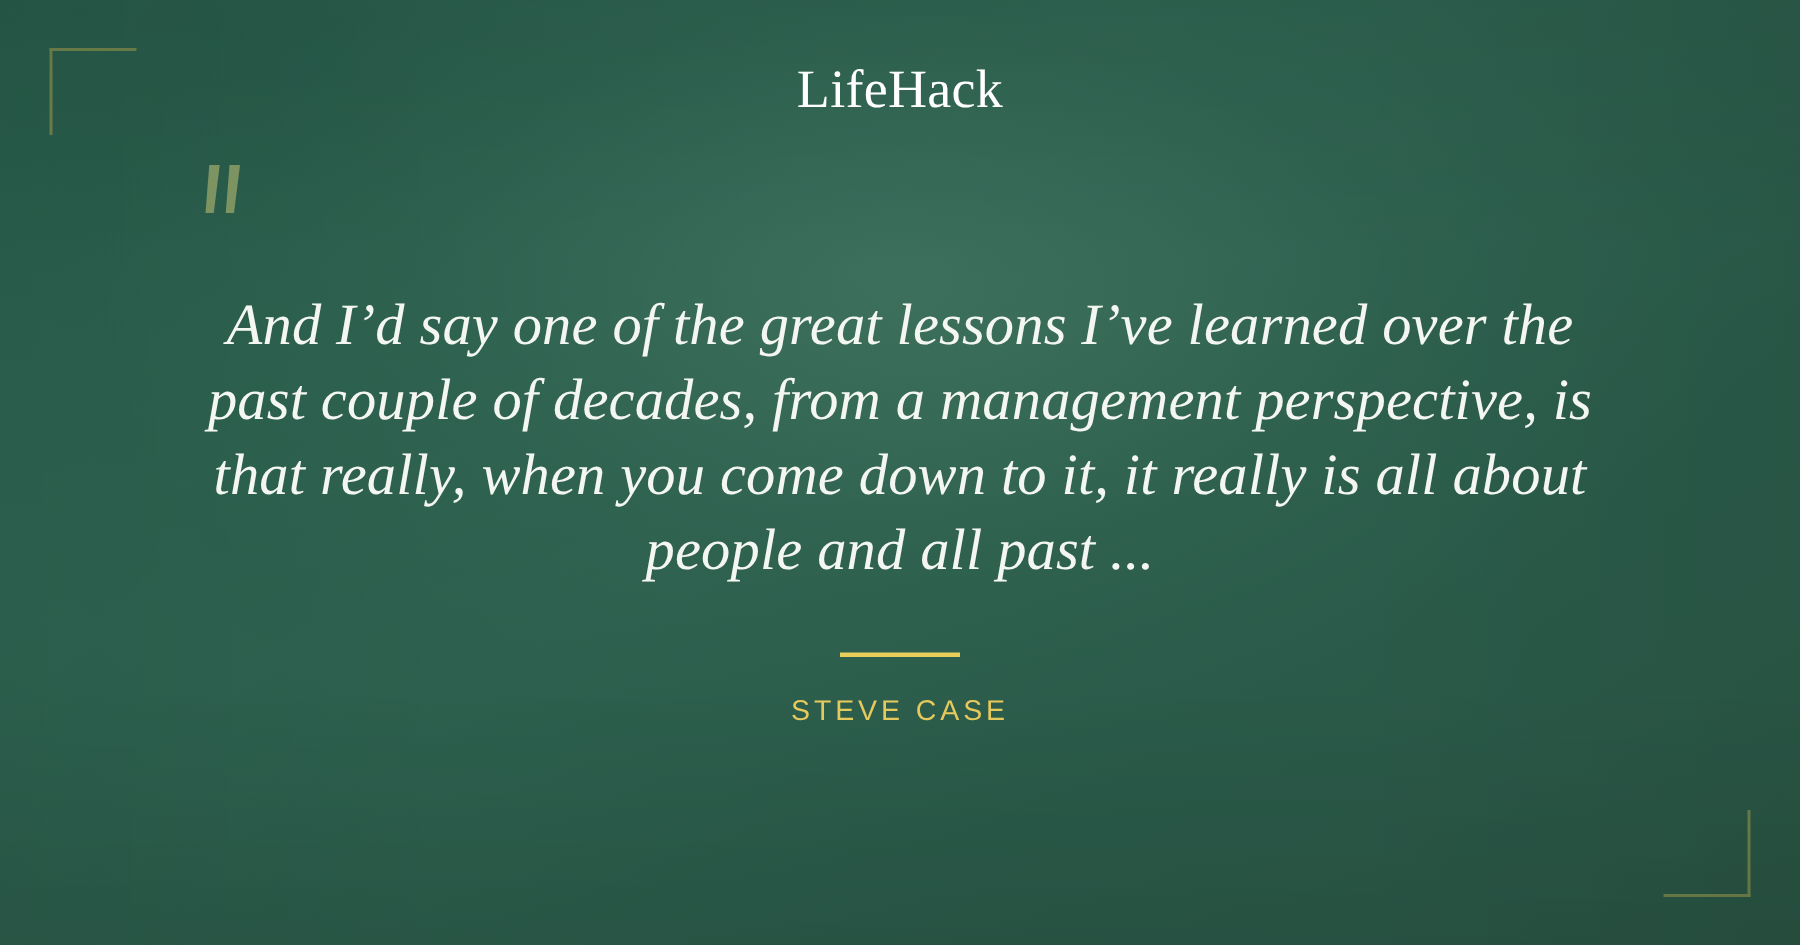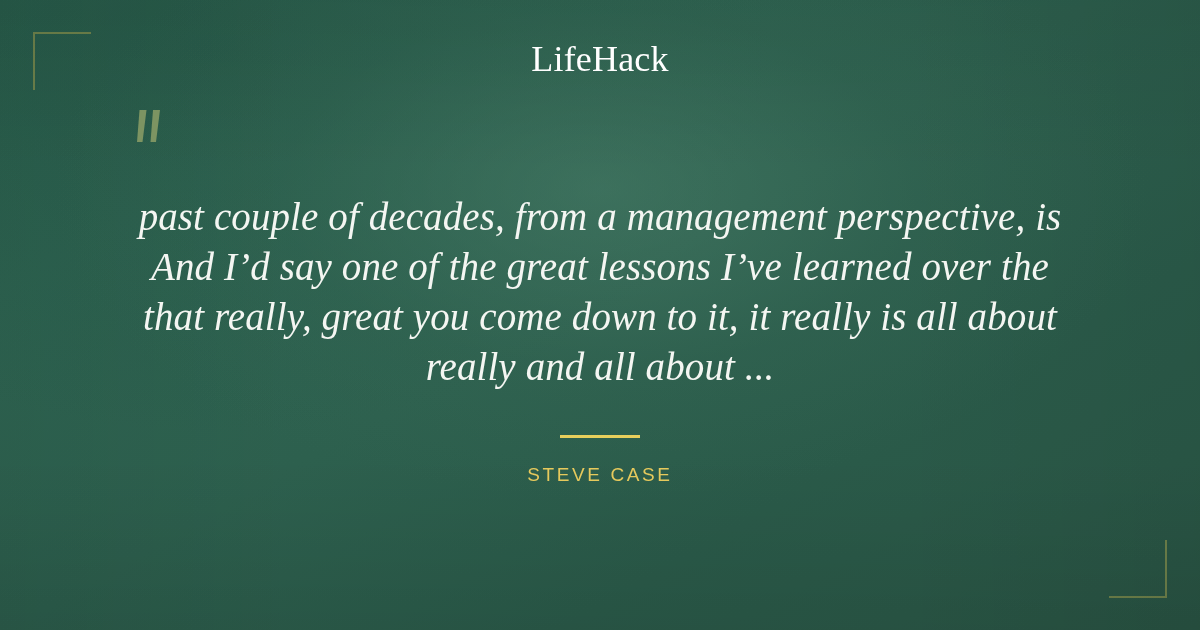--- a/index.html
+++ b/index.html
@@ -149,24 +149,24 @@
   <div class="quote-mark">
     <svg width="52" height="52" viewBox="0 0 52 52" aria-hidden="true">
       <g fill="#7d9462">
         <path d="M14.5 9 L21.5 9 L17.5 41 L12.0 41 Z"></path>
         <path d="M28.0 9 L35.0 9 L31.0 41 L25.5 41 Z"></path>
       </g>
     </svg>
   </div>
 
   <blockquote class="quote-block">
+    <div class="quote-text">And I’d say one of the great lessons I’ve learned over the</div>
     <div class="quote-text">past couple of decades, from a management perspective, is</div>
-    <div class="quote-text">And I’d say one of the great lessons I’ve learned over the</div>
-    <div class="quote-text">that really, great you come down to it, it really is all about</div>
-    <div class="quote-text">really and all about ...</div>
+    <div class="quote-text">that really, when you come down to it, it really is all about</div>
+    <div class="quote-text">people and all past ...</div>
   </blockquote>
 
   <div class="divider"></div>
 
   <div class="author">
     <span class="author-name">STEVE CASE</span>
   </div>
 
 </div>
 

